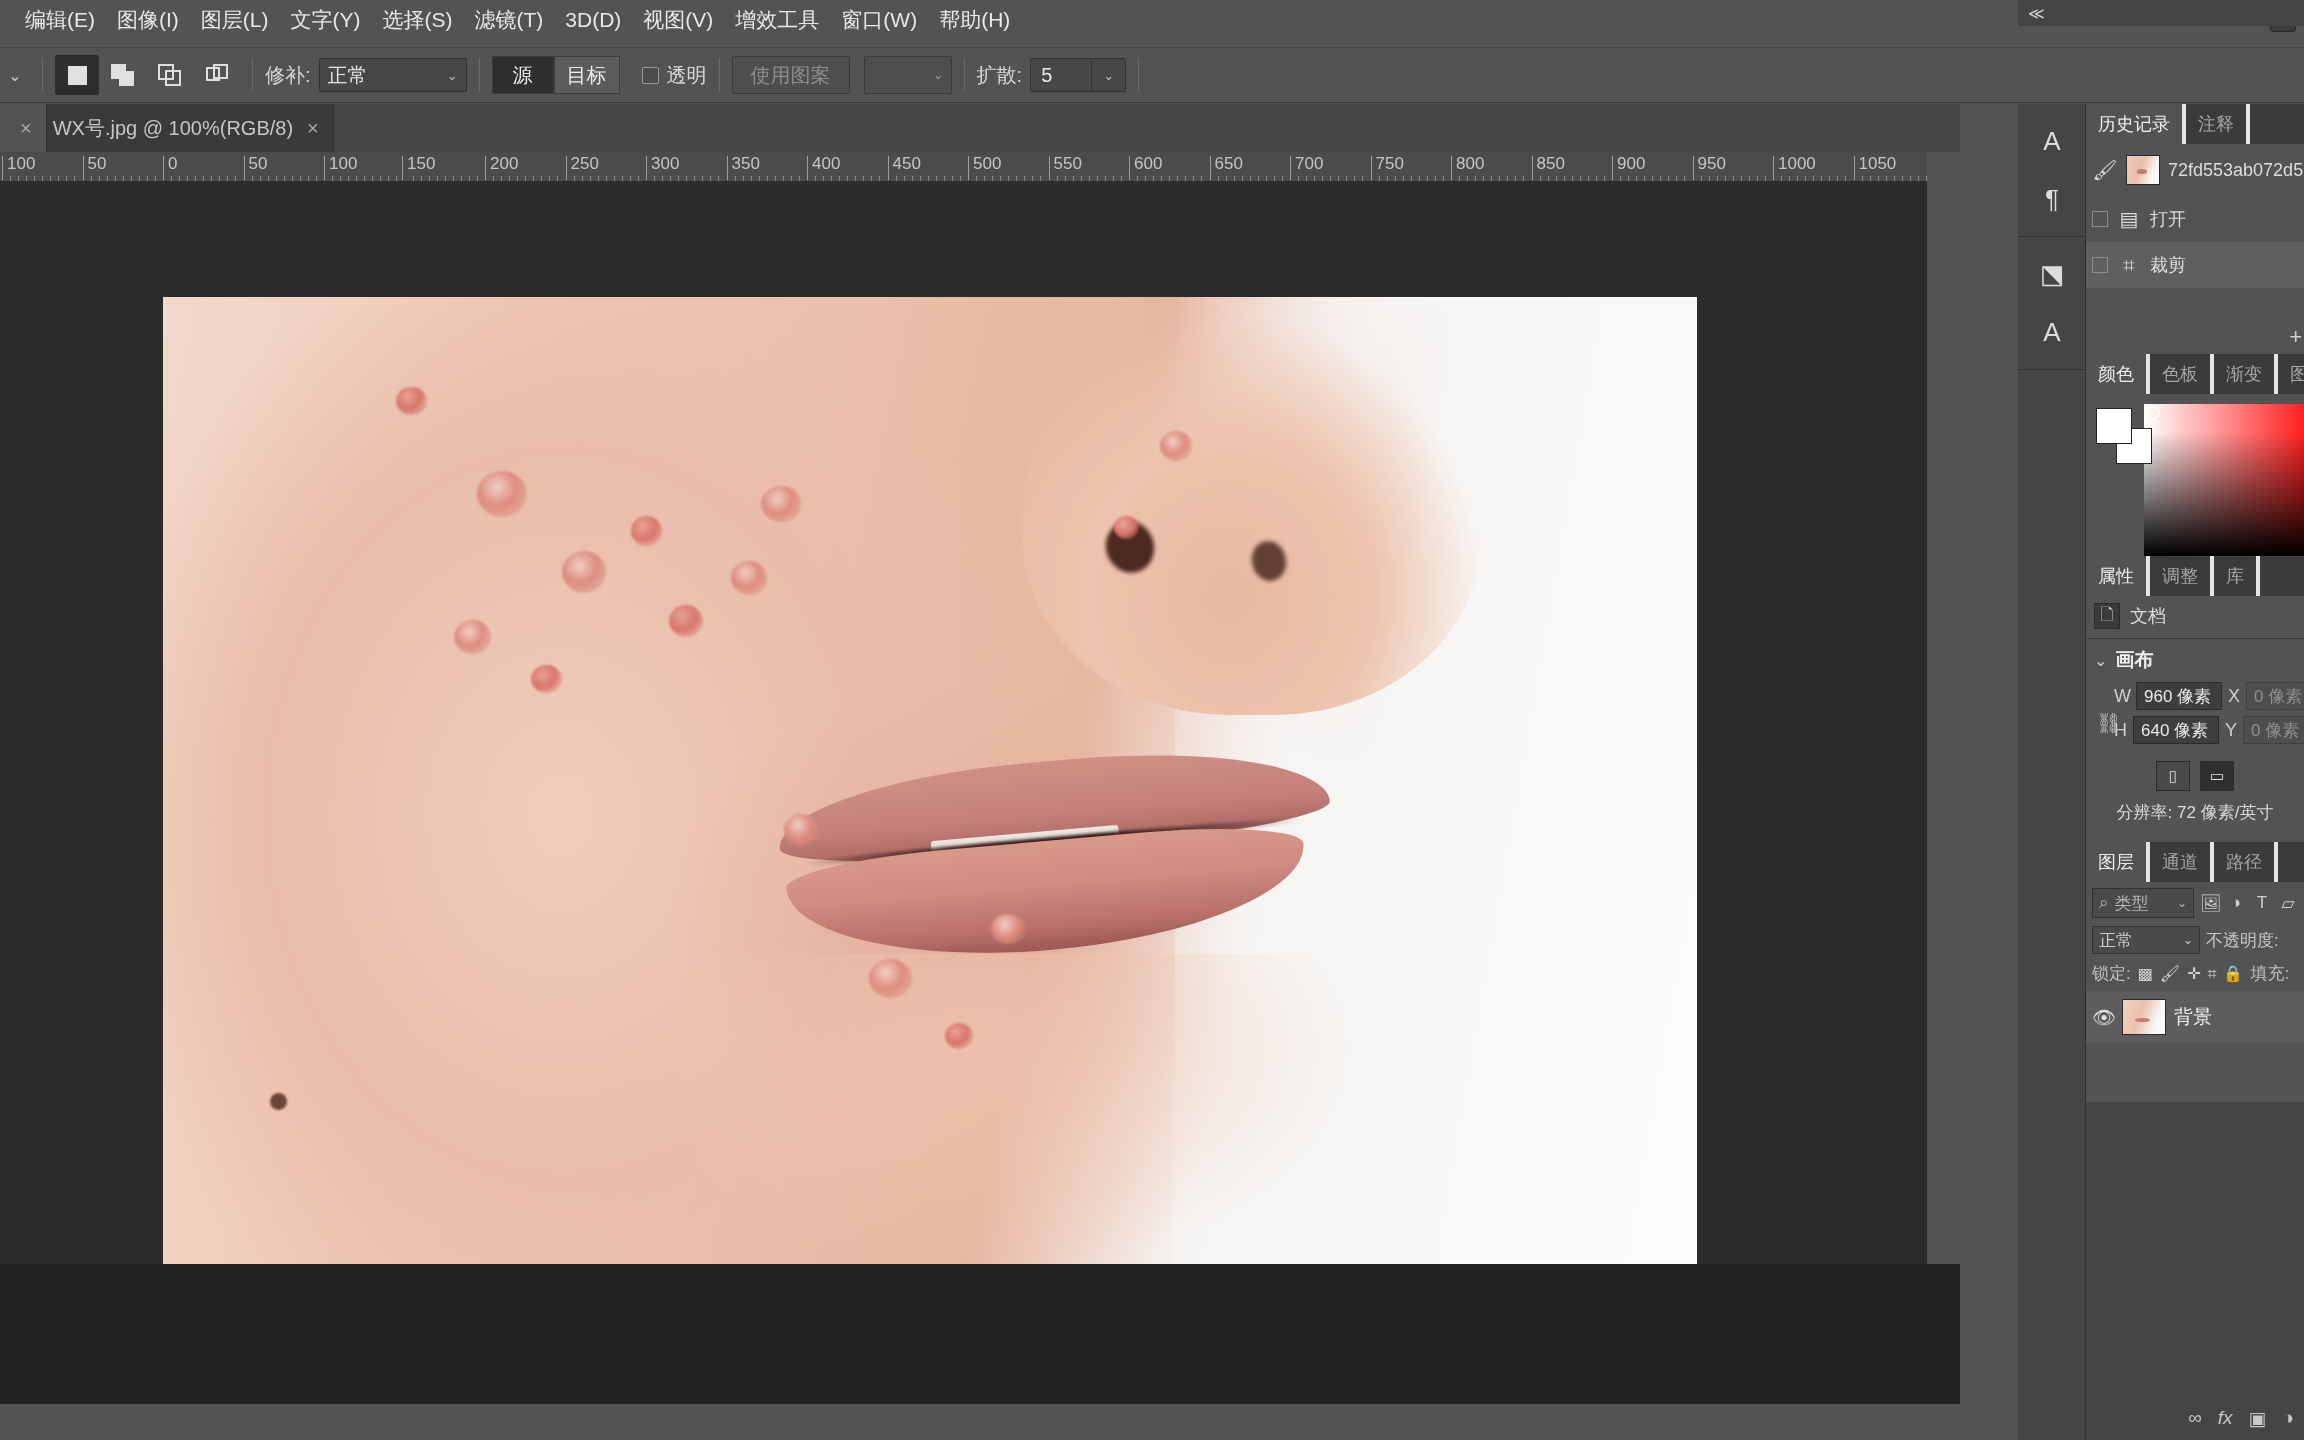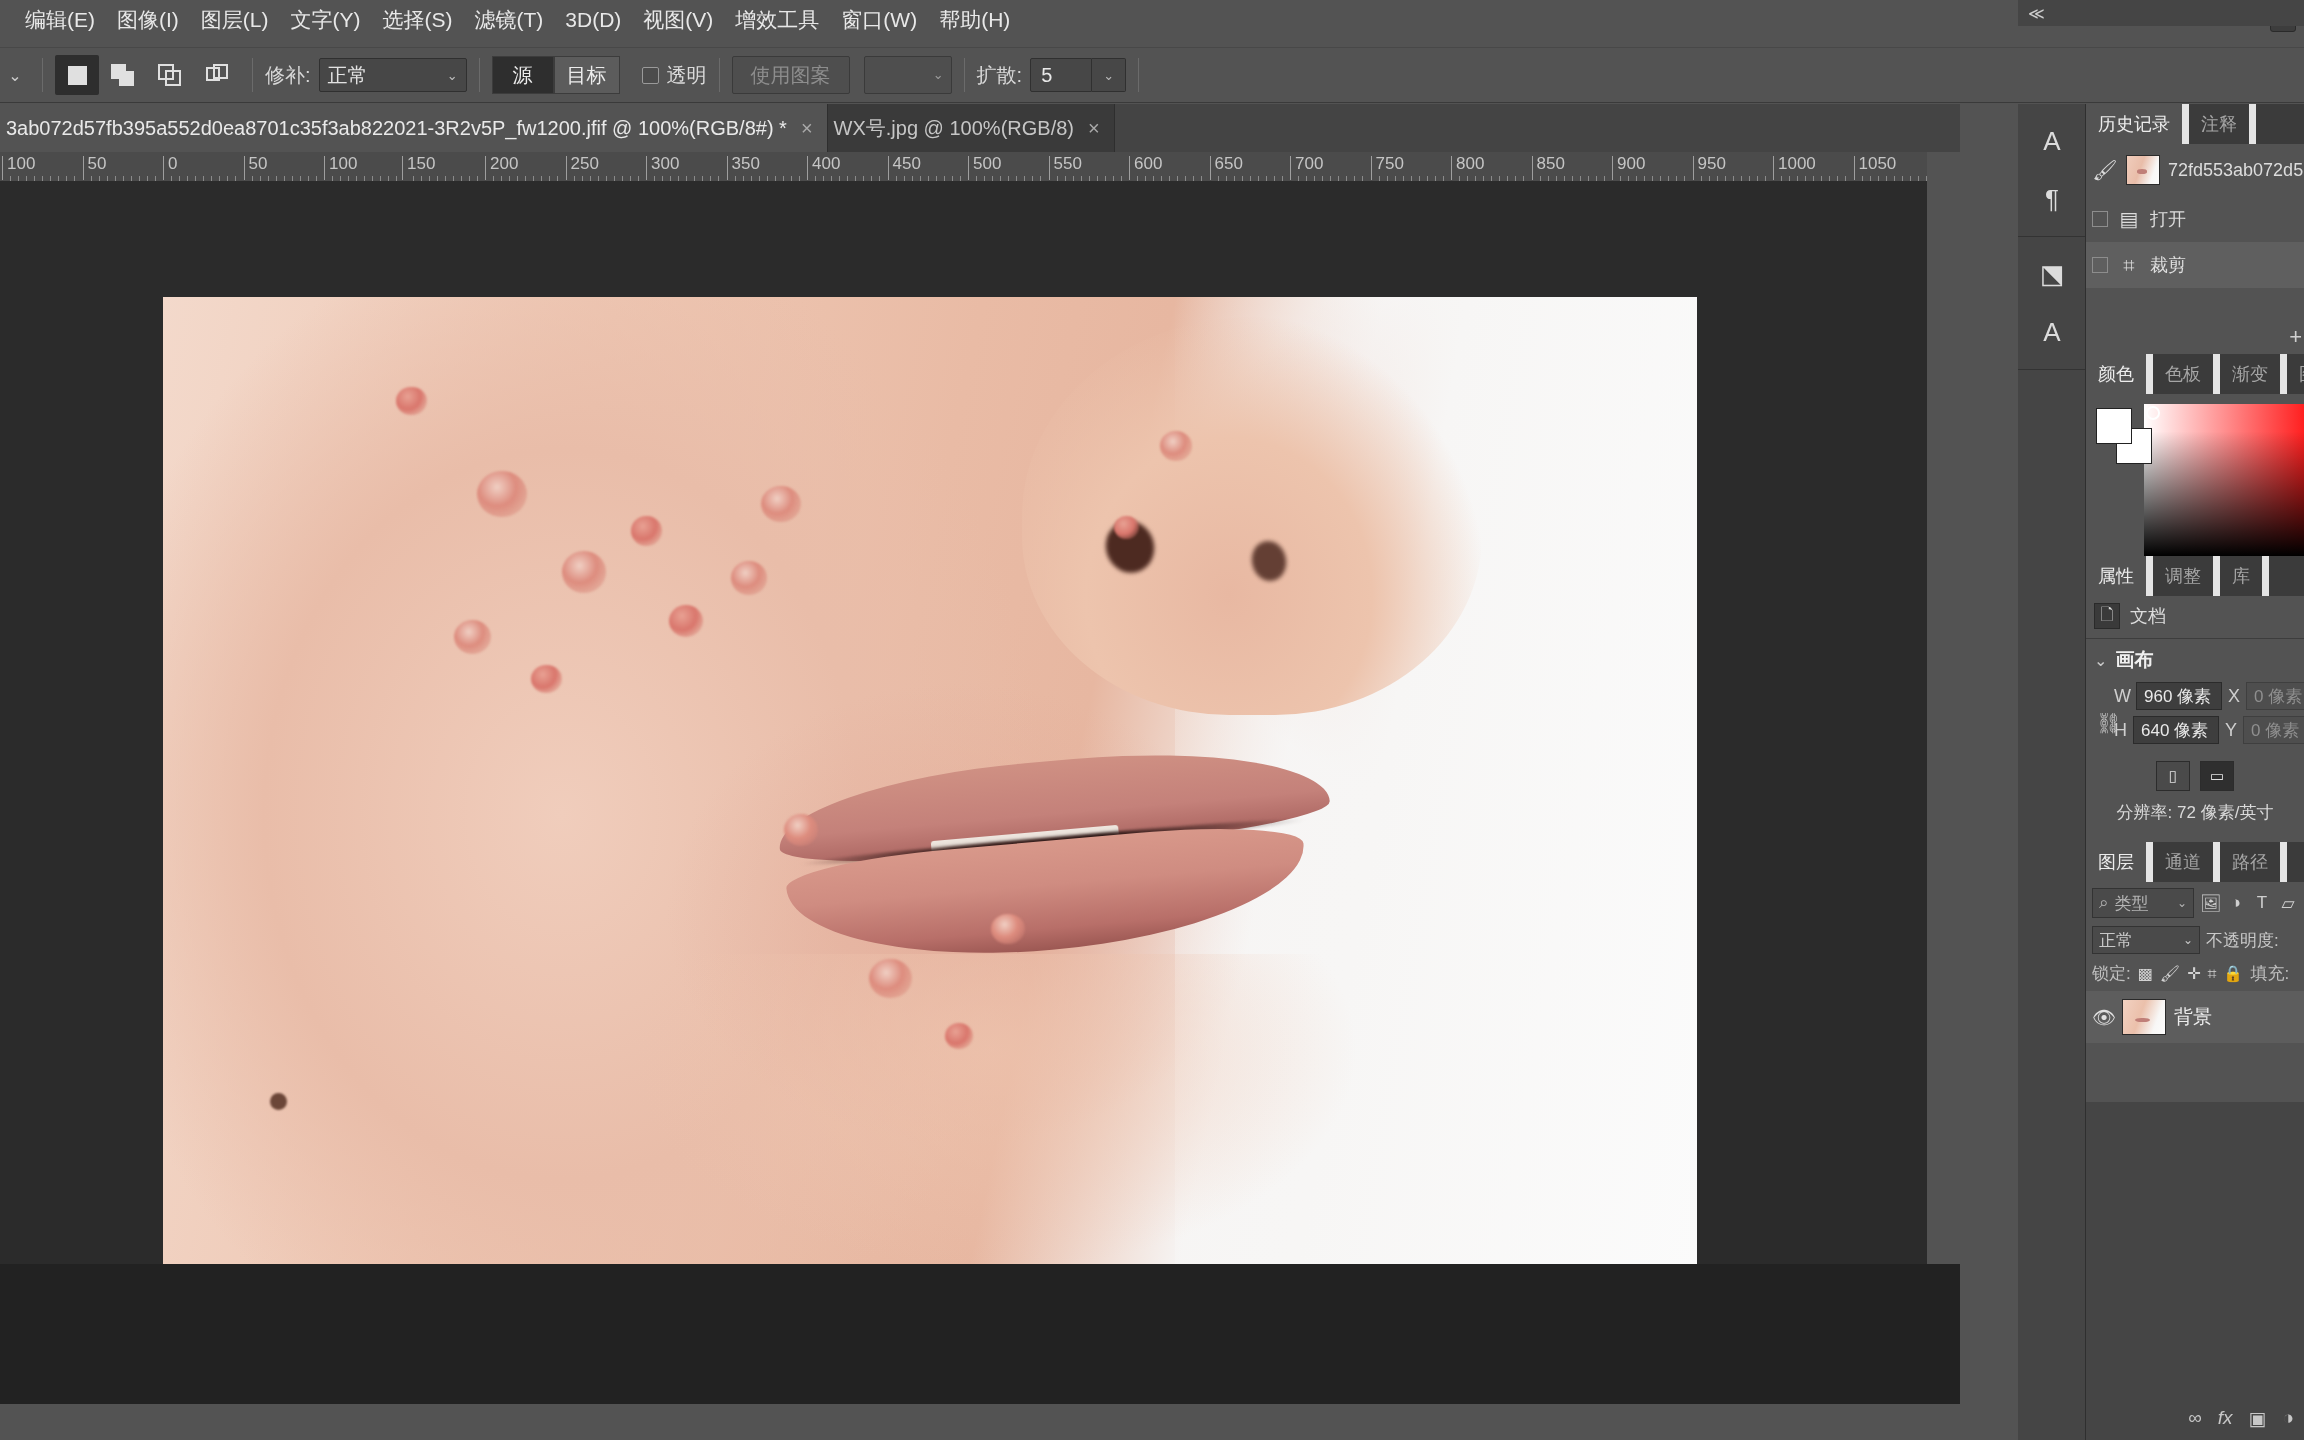--- a/index.html
+++ b/index.html
@@ -253,21 +253,21 @@
 
   
   .dock {
     position:absolute; right:0; top:104px; width:218px; bottom:0;
     background:#454545;
   }
   .panel { border-bottom:1px solid #2e2e2e; }
   .ptabs { display:flex; height:40px; background:#3b3b3b; align-items:stretch; }
   .ptab {
     padding:0 12px; display:flex; align-items:center; color:#a5a5a5;
-    font-size:18px; white-space:nowrap; border-right:7px solid #e5e5e5;
+    font-size:18px; white-space:nowrap; border-right:4px solid #e5e5e5;
   }
   .ptab.active { background:#535353; color:#ededed; }
   .ptab-fill { flex:1; background:#3b3b3b; }
   .pbody { background:#535353; }
 
   .hist-row { display:flex; align-items:center; height:46px; padding-left:6px; gap:8px; }
   .hist-row.snap { height:52px; }
   .hist-row.sel { background:#5f5f5f; }
   .hist-thumb {
     width:34px; height:30px; border:1px solid #2b2b2b; overflow:hidden; flex:none;
@@ -444,21 +444,20 @@
 
     <span class="oblabel">扩散:</span>
     <div class="numfield">5</div>
     <div class="numstep">⌄</div>
 
     <div class="vdiv"></div>
   </div>
 
   <div class="tabbar" id="tabbar">
       <div class="dtab active">
-        <span>3ab072d57fb395a552d0ea8701c35f3ab822021-3R2v5P_fw1200.jfif @ 100%(RGB/8#) *</span>
         <span class="x">×</span>
       </div>
       <div class="dtab">
         <span>WX号.jpg @ 100%(RGB/8)</span>
         <span class="x">×</span>
       </div>
     </div>
 
   <div class="ruler-h" id="ruler">
       <span class="rt" style="left: 2px;">100</span>

